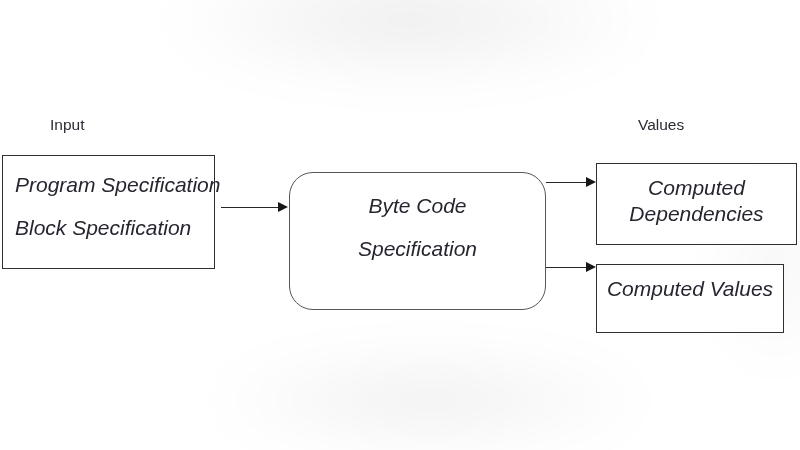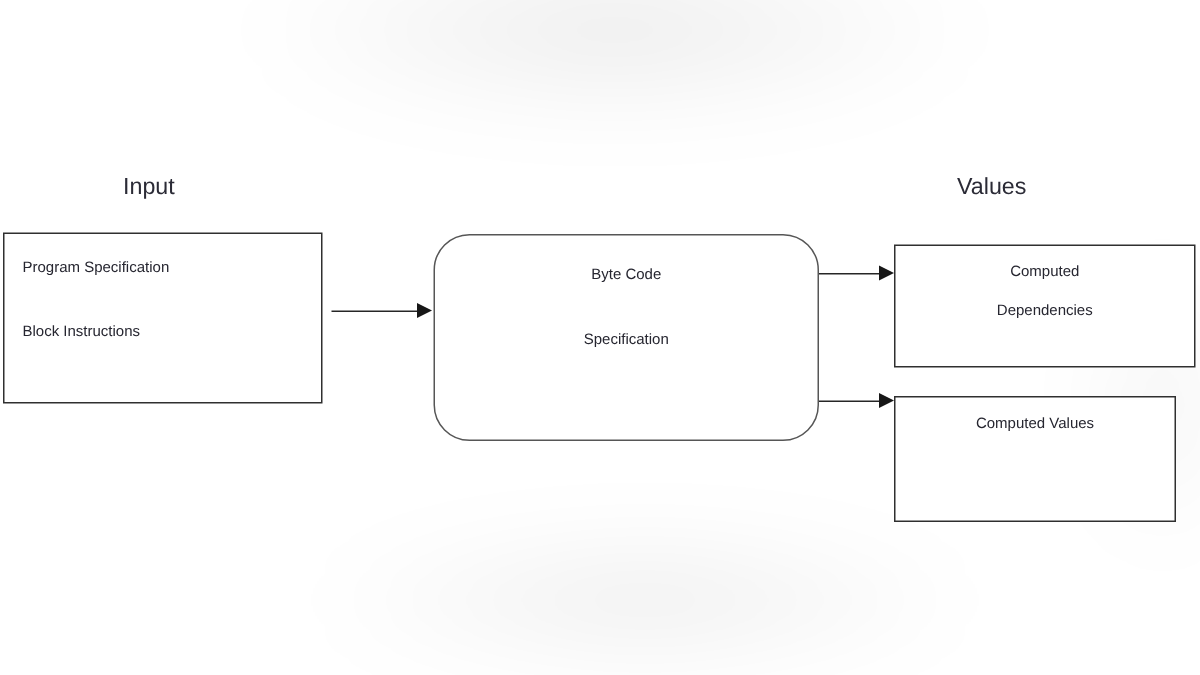--- a/index.html
+++ b/index.html
@@ -45,53 +45,54 @@
     background: radial-gradient(closest-side, rgba(0,0,0,0.04), rgba(0,0,0,0.0) 72%);
   }
 
   .section-label {
     position: absolute;
     font-size: 15.5px;
     line-height: 1;
     color: #2b2b36;
     white-space: nowrap;
   }
-  #label-input  { left: 50px;  top: 117px; margin-left: 32px; }
+  #label-input  { left: 50px;  top: 117px; }
   #label-output { left: 638px; top: 117px; }
 
   .node {
     position: absolute;
     box-sizing: border-box;
     background: #ffffff;
     border: 1.6px solid #2f2f2f;
   }
   .node-rounded {
     border: 1.7px solid #565656;
     border-radius: 24px;
   }
   .node-text {
     position: absolute;
     left: 0;
     right: 0;
     text-align: center;
-    font-size: 10px;
+    font-size: 21px;
     line-height: 1.1;
     white-space: nowrap;
     color: #262630;
+    font-style: italic;
   }
   .node-text.left-al {
     text-align: left;
     padding-left: 12px;
   }
 
   
   #node-input    { left: 2px;   top: 155px; width: 213px; height: 114px; }
-  #node-process  { left: 289px; top: 156px; width: 257px; height: 138px; }
+  #node-process  { left: 289px; top: 172px; width: 257px; height: 138px; }
   #node-deps     { left: 596px; top: 163px; width: 201px; height: 82px; }
-  #node-values   { left: 596px; top: 264px; width: 188px; height: 84px; }
+  #node-values   { left: 596px; top: 264px; width: 188px; height: 69px; }
 
   
   .arrow-line {
     position: absolute;
     height: 0;
     border-top: 1.7px solid #262626;
   }
   .arrow-head {
     position: absolute;
     width: 0;
@@ -118,21 +119,21 @@
   <div class="bg-band top"></div>
   <div class="bg-band bottom"></div>
   <div class="bg-band right"></div>
 
   <div class="section-label" id="label-input">Input</div>
 
   <div class="section-label" id="label-output">Values</div>
 
   <div class="node" id="node-input">
     <div class="node-text left-al" style="top:17px;">Program Specification</div>
-    <div class="node-text left-al" style="top:60px;">Block Instructions</div>
+    <div class="node-text left-al" style="top:60px;">Block Specification</div>
   </div>
 
   <div class="arrow-line" id="arrow1-line"></div>
   <div class="arrow-head" id="arrow1-head"></div>
 
   <div class="node node-rounded" id="node-process">
     <div class="node-text" style="top:21px;">Byte Code</div>
     <div class="node-text" style="top:64px;">Specification</div>
   </div>
 

